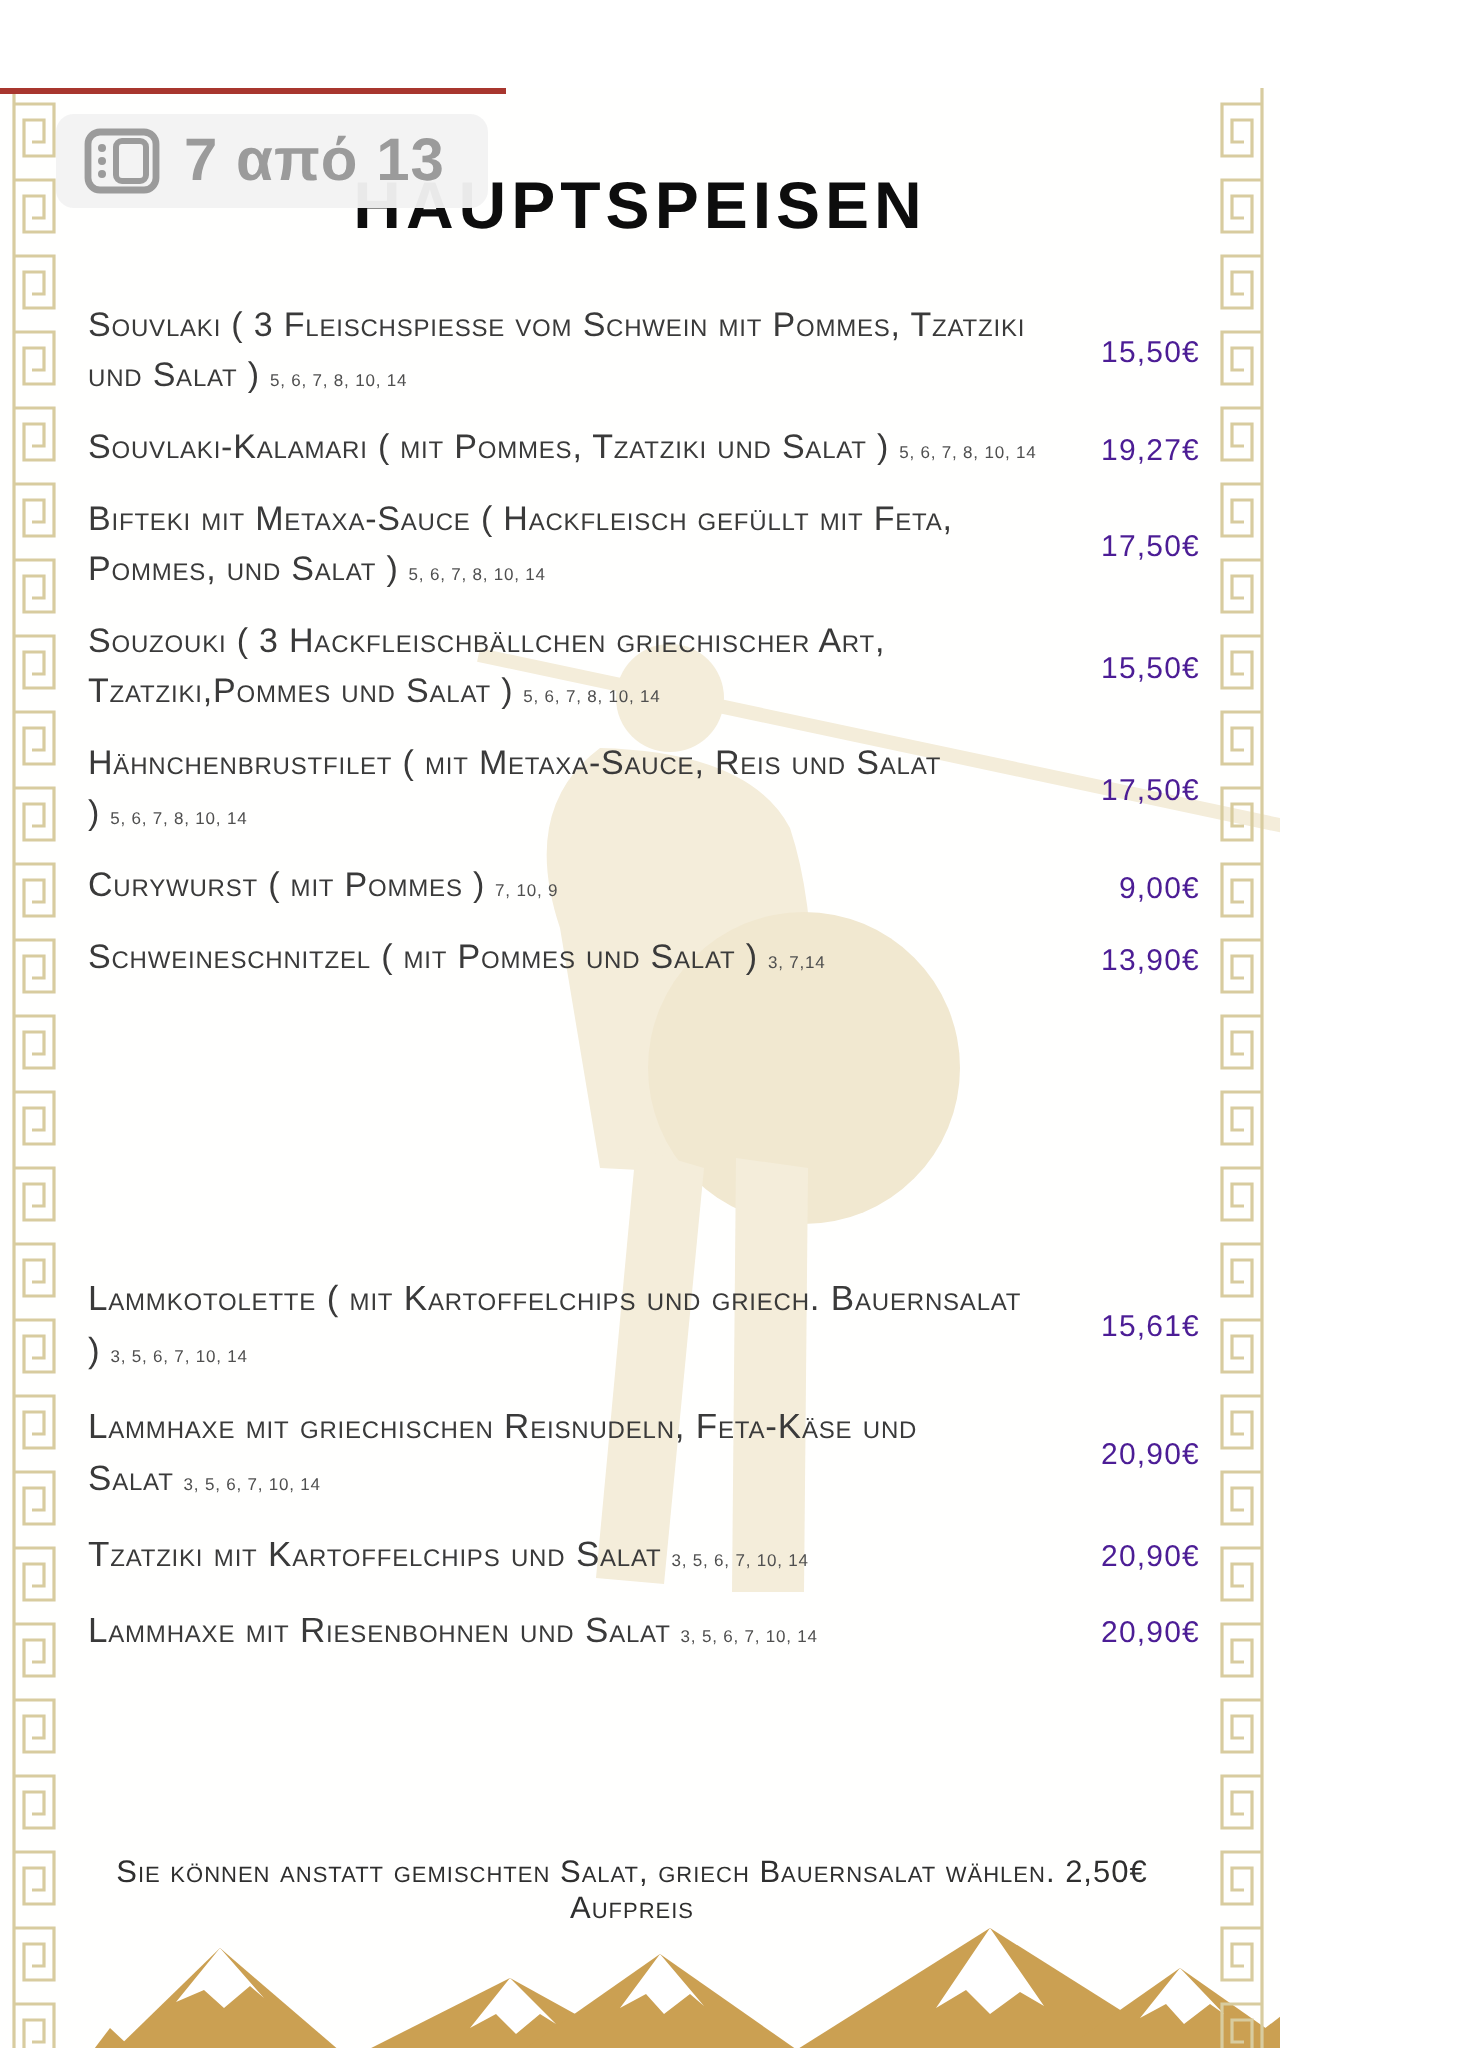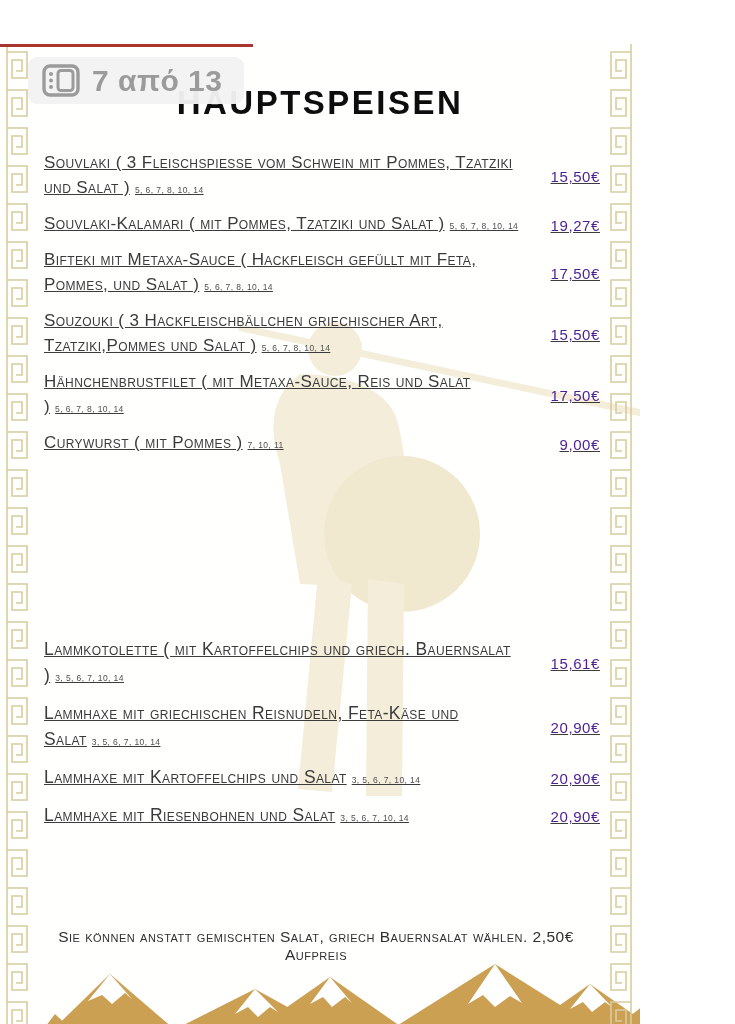--- a/index.html
+++ b/index.html
@@ -28,21 +28,21 @@
   .section-title{
     position:absolute;left:0;right:0;text-align:center;z-index:3;
     font-weight:900;font-size:33px;letter-spacing:2.5px;color:#0d0d0d;
   }
   .title-haupt{top:40px;}
   .title-lamm{top:536px;}
   
   .menu-list{position:absolute;left:44px;right:40px;z-index:3;}
   .list-haupt{top:106px;}
   .list-lamm{top:592px;}
-  .item{display:flex;align-items:center;margin-bottom:8px;text-decoration:underline;}
+  .item{display:flex;align-items:center;margin-bottom:8px;}
   .itext{flex:1 1 auto;padding-right:8px;font-size:17px;line-height:25px;}
   .list-lamm .itext{font-size:17.5px;line-height:26px;letter-spacing:0;}
   .list-lamm .item{margin-bottom:9px;}
   .iname{font-variant:small-caps;letter-spacing:0.4px;color:#3a3a3a;}
   .fn{font-size:8.5px;color:#4f4f4f;margin-left:5px;letter-spacing:0.4px;white-space:nowrap;}
   .price{white-space:nowrap;font-size:15px;color:#4c1d95;letter-spacing:0.6px;}
   
   .note{
     position:absolute;left:30px;right:38px;top:884px;z-index:3;text-align:center;
     font-size:15.5px;font-variant:small-caps;letter-spacing:0.5px;color:#2f2f2f;
@@ -116,37 +116,41 @@
     </div>
     <div class="item">
       <div class="itext"><span class="iname">Souzouki ( 3 Hackfleischbällchen griechischer Art, Tzatziki,Pommes und Salat )</span><span class="fn">5, 6, 7, 8, 10, 14</span></div>
       <div class="price">15,50€</div>
     </div>
     <div class="item">
       <div class="itext"><span class="iname">Hähnchenbrustfilet ( mit Metaxa-Sauce, Reis und Salat )</span><span class="fn">5, 6, 7, 8, 10, 14</span></div>
       <div class="price">17,50€</div>
     </div>
     <div class="item">
-      <div class="itext"><span class="iname">Curywurst ( mit Pommes )</span><span class="fn">7, 10, 11</span></div>
+      <div class="itext"><span class="iname">Curywurst ( mit Pommes )</span><span class="fn">7, 10, 9</span></div>
       <div class="price">9,00€</div>
+    </div>
+    <div class="item">
+      <div class="itext"><span class="iname">Schweineschnitzel ( mit Pommes und Salat )</span><span class="fn">3, 7,14</span></div>
+      <div class="price">13,90€</div>
     </div>
   </div>
 
 
   <div class="menu-list list-lamm">
     <div class="item">
       <div class="itext"><span class="iname">Lammkotolette ( mit Kartoffelchips und griech. Bauernsalat )</span><span class="fn">3, 5, 6, 7, 10, 14</span></div>
       <div class="price">15,61€</div>
     </div>
     <div class="item">
       <div class="itext"><span class="iname">Lammhaxe mit griechischen Reisnudeln, Feta-Käse und Salat</span><span class="fn">3, 5, 6, 7, 10, 14</span></div>
       <div class="price">20,90€</div>
     </div>
     <div class="item">
-      <div class="itext"><span class="iname">Lammhaxe mit Kartoffelchips und Salat</span><span class="fn">3, 5, 6, 7, 10, 14</span></div>
+      <div class="itext"><span class="iname">Tzatziki mit Kartoffelchips und Salat</span><span class="fn">3, 5, 6, 7, 10, 14</span></div>
       <div class="price">20,90€</div>
     </div>
     <div class="item">
       <div class="itext"><span class="iname">Lammhaxe mit Riesenbohnen und Salat</span><span class="fn">3, 5, 6, 7, 10, 14</span></div>
       <div class="price">20,90€</div>
     </div>
   </div>
 
   <div class="note">Sie können anstatt gemischten Salat, griech Bauernsalat wählen. 2,50€ Aufpreis</div>
 

